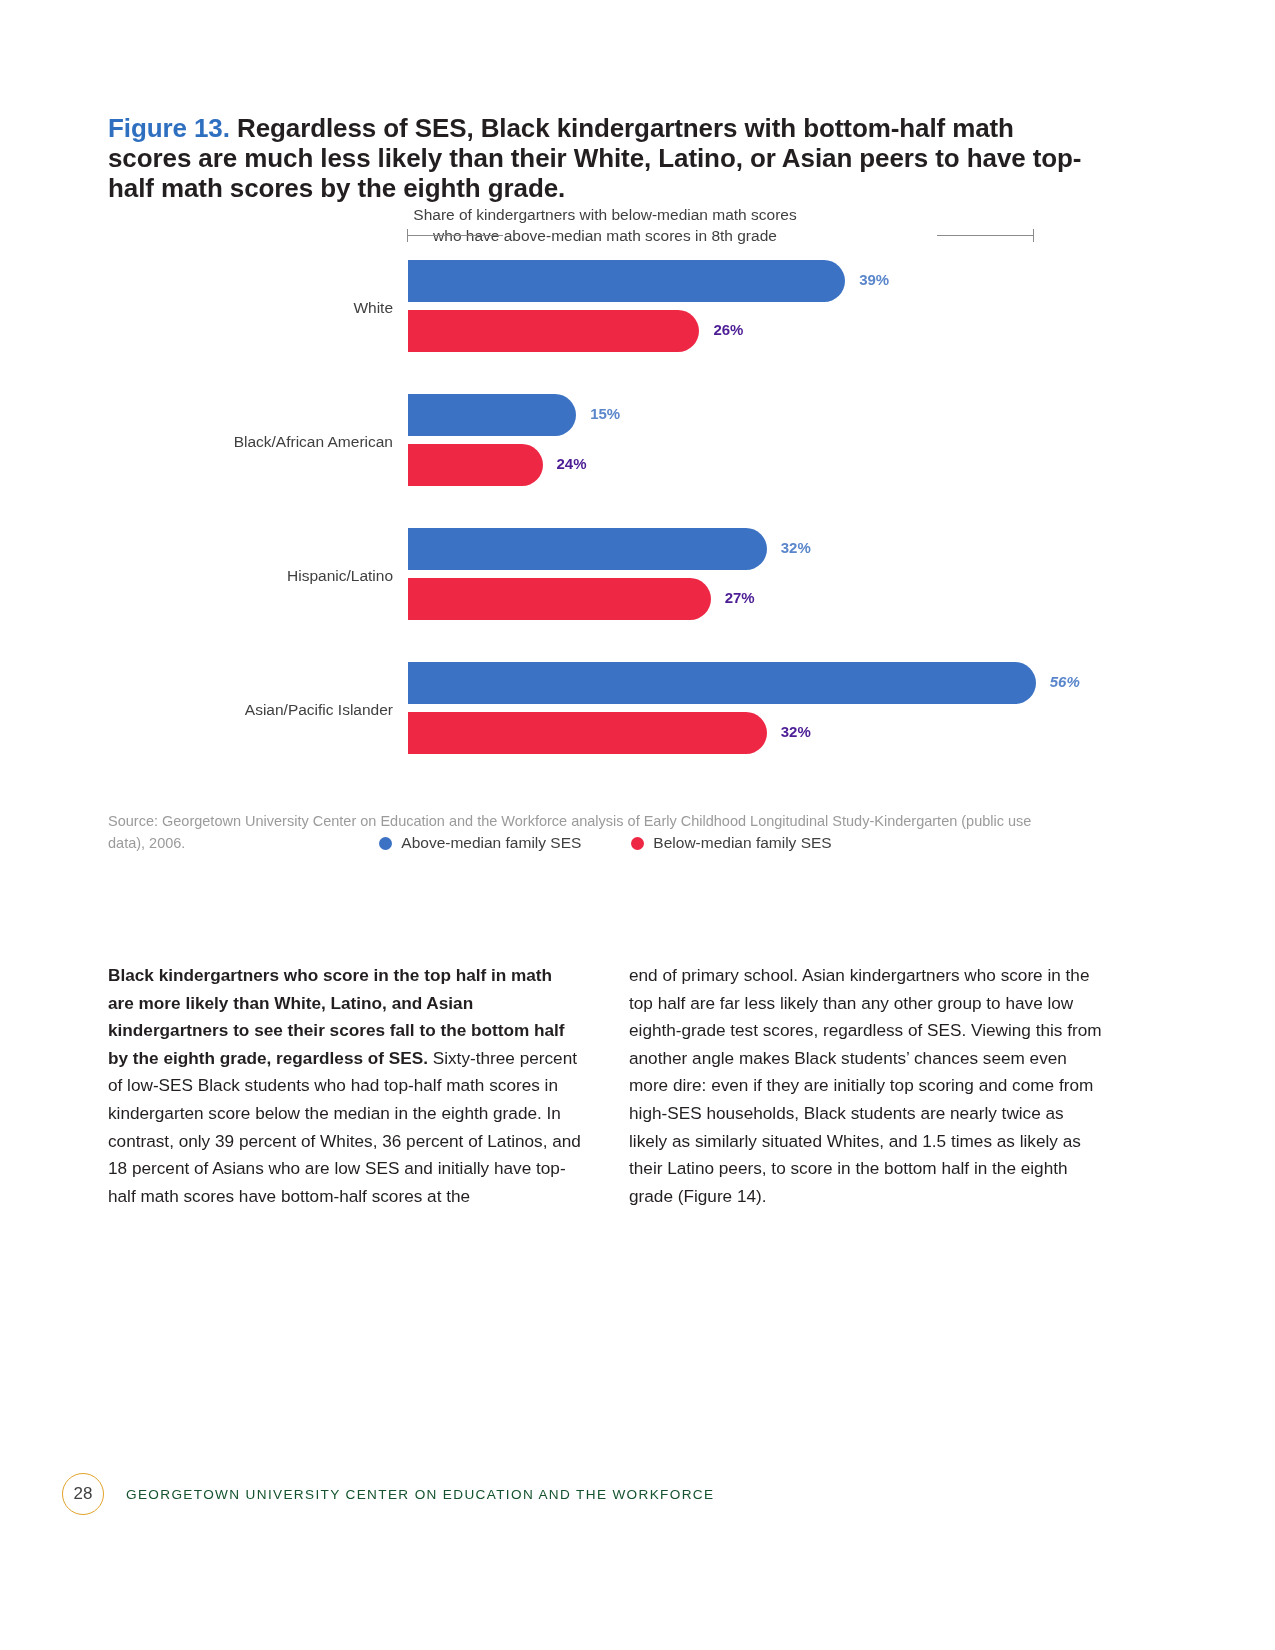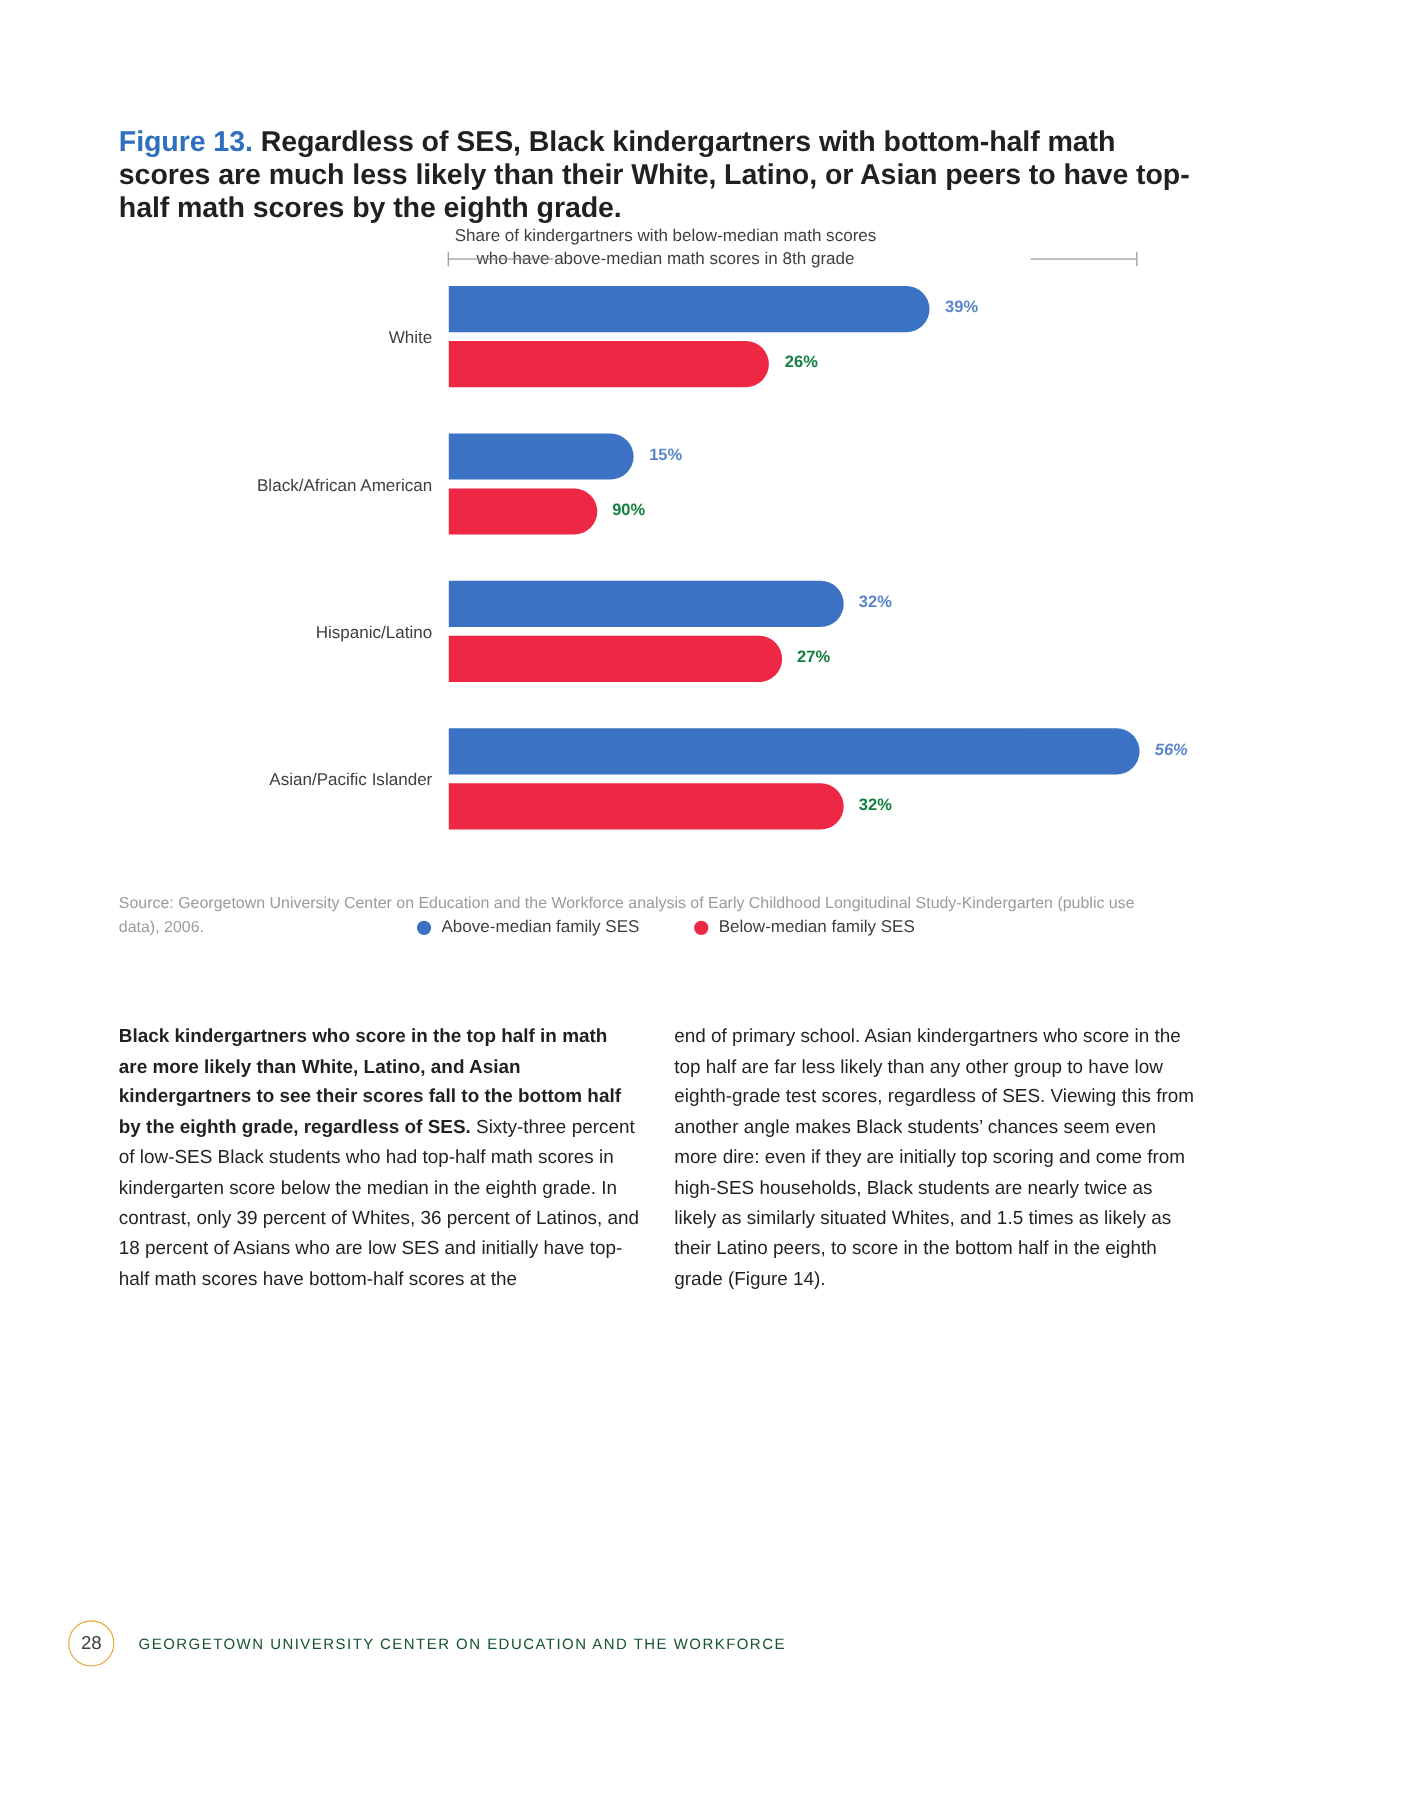--- a/index.html
+++ b/index.html
@@ -130,21 +130,21 @@
   .bar.red  { background: #ee2744; }
 
   .bar-value {
     position: absolute;
     top: 11px;
     font-size: 15px;
     font-weight: bold;
     white-space: nowrap;
   }
   .bar-value.blue { color: #5a86cb; }
-  .bar-value.red  { color: #15803d; }
+  .bar-value.red  { color: #4c1d95; }
 
   
   .legend {
     position: absolute;
     left: 0;
     top: 638px;
     width: 995px;
     display: flex;
     justify-content: center;
     align-items: center;
@@ -176,24 +176,24 @@
     width: 960px;
     font-size: 14.5px;
     line-height: 22px;
     color: #9b9b9b;
   }
 
   
   .columns {
     position: absolute;
     left: 108px;
-    top: 928px;
-    width: 995px;
-    display: flex;
-    gap: 32px;
+    top: 962px;
+    width: 995px;
+    display: flex;
+    gap: 48px;
   }
   .col {
     width: 473px;
     font-size: 17.2px;
     line-height: 27.6px;
     color: #231f20;
     text-align: left;
   }
   .col p { margin: 0; }
   .lead { font-weight: bold; }
@@ -263,21 +263,21 @@
           </div>
         </div>
         <div class="group" style="top: 134px;">
           <div class="group-label">Black/African American</div>
           <div class="bar-track top">
             <div class="bar blue" style="width: 168.145px;"></div>
             <span class="bar-value blue" style="left: 182.145px;">15%</span>
           </div>
           <div class="bar-track bottom">
             <div class="bar red" style="width: 134.516px;"></div>
-            <span class="bar-value red" style="left: 148.516px;">90%</span>
+            <span class="bar-value red" style="left: 148.516px;">24%</span>
           </div>
         </div>
         <div class="group" style="top: 268px;">
           <div class="group-label">Hispanic/Latino</div>
           <div class="bar-track top">
             <div class="bar blue" style="width: 358.71px;"></div>
             <span class="bar-value blue" style="left: 372.71px;">32%</span>
           </div>
           <div class="bar-track bottom">
             <div class="bar red" style="width: 302.661px;"></div>

